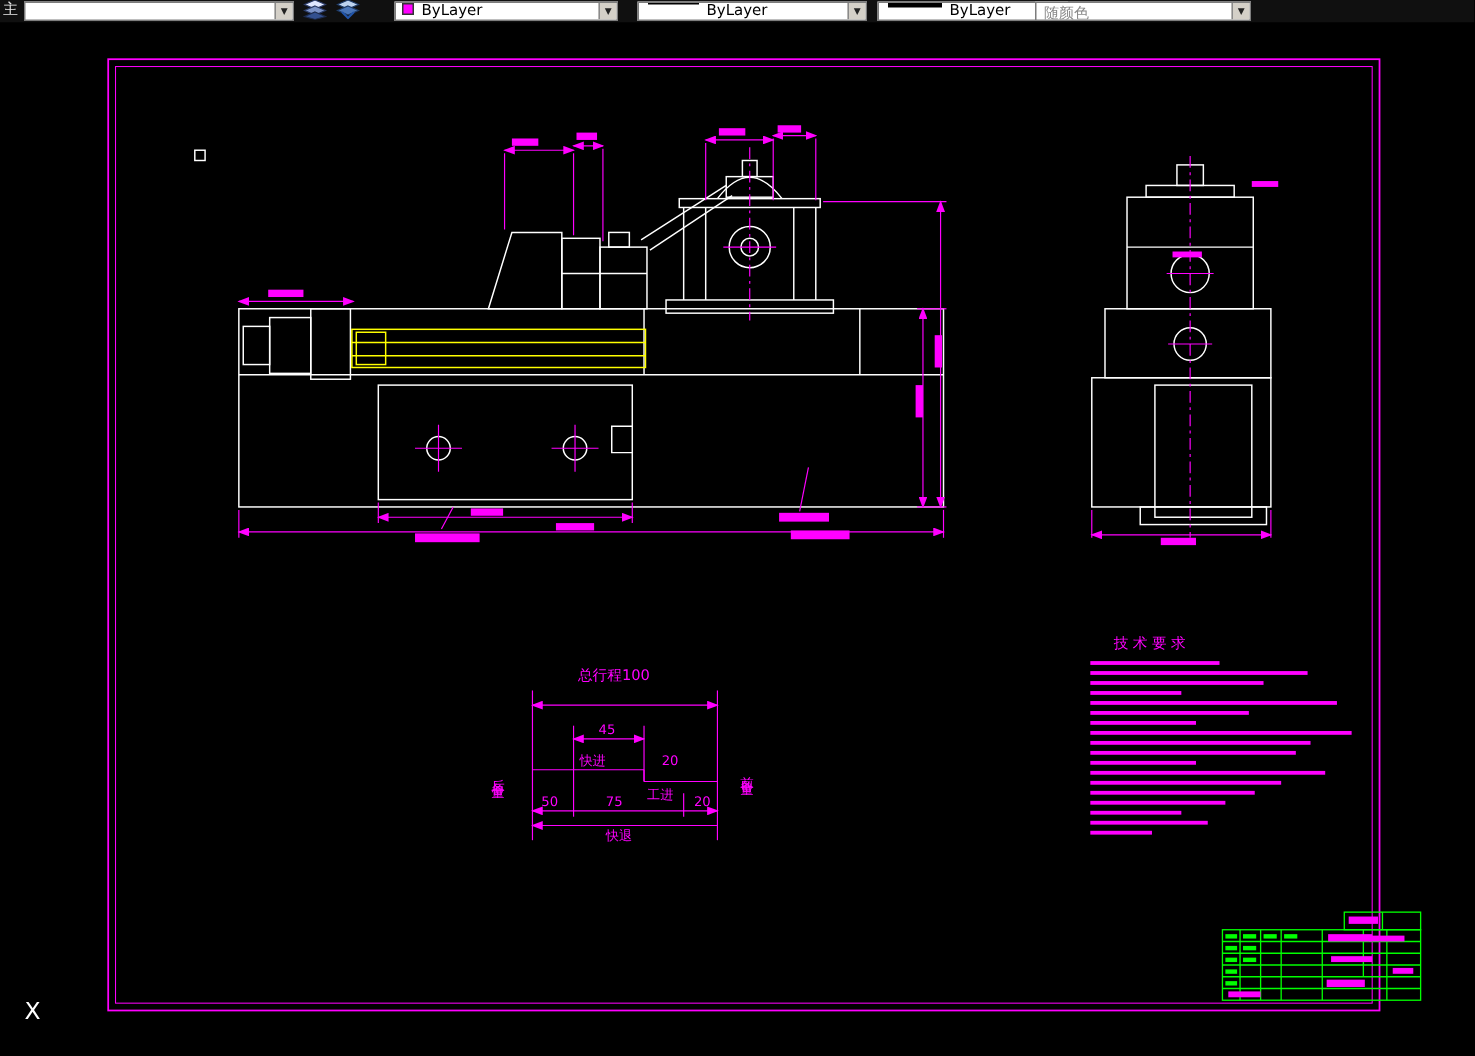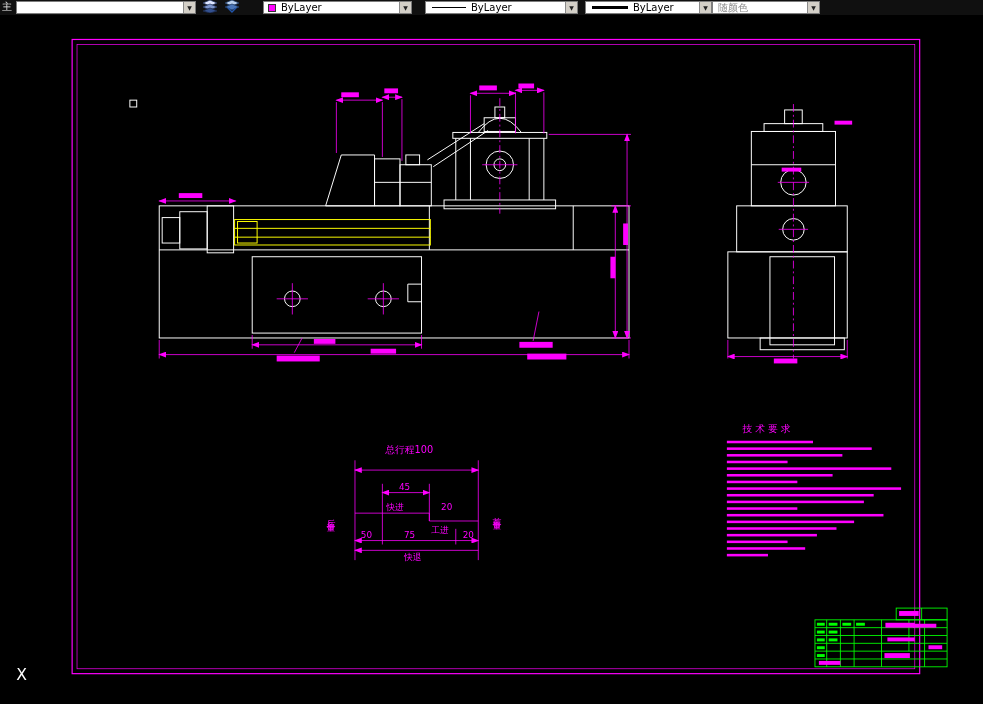--- a/index.html
+++ b/index.html
@@ -4,21 +4,21 @@
 <style>
   *{margin:0;padding:0;box-sizing:border-box}
   html,body{width:983px;height:704px;background:#000;overflow:hidden;
     font-family:"DejaVu Sans","Liberation Sans",sans-serif}
   .app{position:relative;width:983px;height:704px;background:#000}
 
   
   .toolbar{position:absolute;top:0;left:0;width:983px;height:15px;background:#101010}
   .clip-label{position:absolute;left:2px;top:1px;color:#e8e8e8;font-size:10px;line-height:12px}
   .combo{position:absolute;top:1px;height:13px;background:#fff;border:1px solid #7d7d7d;
-    display:flex;align-items:center;font-size:10px;color:#000;overflow:hidden}
+    display:flex;align-items:flex-start;font-size:10px;color:#000;overflow:hidden}
   .combo .arrow-btn{position:absolute;right:0;top:0;width:12px;height:11px;background:#d4d0c8;
     border-left:1px solid #8a8a8a;display:flex;align-items:center;justify-content:center;
     font-size:6px;color:#222;cursor:default}
   .combo-text{margin-left:5px;white-space:nowrap}
   .swatch{display:inline-block;width:8px;height:8px;margin-left:4px;border:1px solid #333}
   .lt-sample{display:inline-block;width:34px;height:0;border-top:1px solid #000;margin-left:6px}
   .lw-sample{display:inline-block;width:36px;height:0;border-top:3px solid #000;margin-left:6px}
   .disabled-text{color:#8a8a8a}
   .tool-btn{position:absolute;top:0;width:21px;height:15px;background:transparent;border:none;
     display:flex;align-items:center;justify-content:center;padding:0}
@@ -74,21 +74,21 @@
       <span class="combo-text">ByLayer</span>
       <span class="arrow-btn">▼</span>
     </div>
 
     <div class="combo" style="left:585px;width:127px">
       <span class="lw-sample"></span>
       <span class="combo-text">ByLayer</span>
       <span class="arrow-btn">▼</span>
     </div>
 
-    <div class="combo" style="left:712px;width:108px">
+    <div class="combo" style="left:690px;width:144px">
       <span class="combo-text disabled-text">随颜色</span>
       <span class="arrow-btn">▼</span>
     </div>
   </div>
 
   <div class="canvas">
     <svg width="983" height="689" viewBox="0 15 983 704">
       <defs>
         <marker id="ae" markerWidth="8" markerHeight="6" refX="7" refY="3" orient="auto" markerUnits="userSpaceOnUse">
           <path d="M0,0 L8,3 L0,6 Z" fill="#FF00FF"></path>

